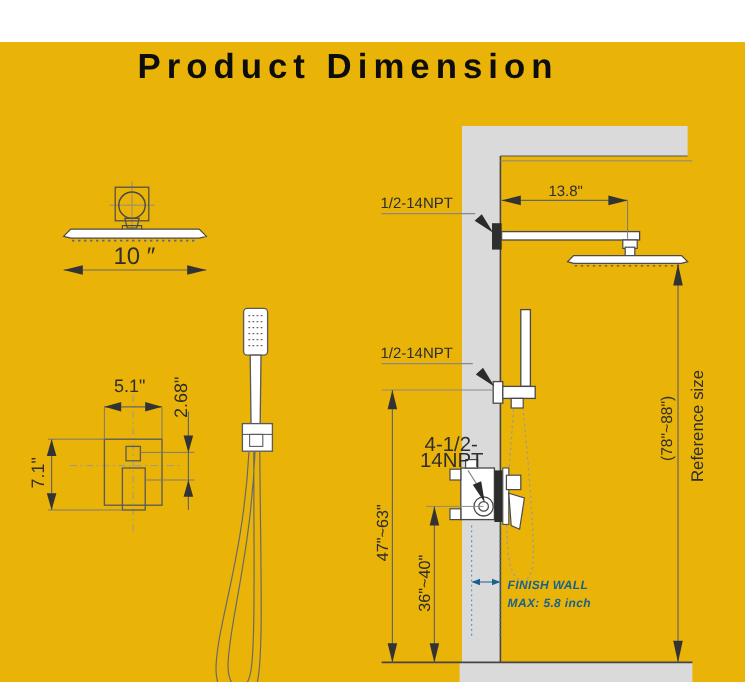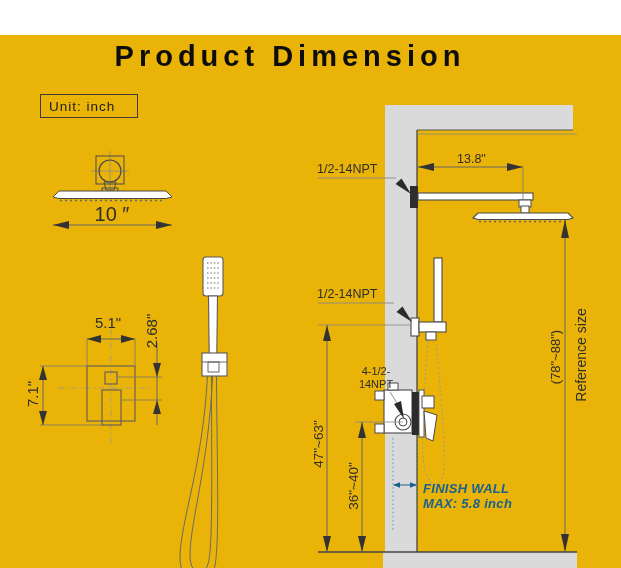--- a/index.html
+++ b/index.html
@@ -13,24 +13,24 @@
     font-size:29px;font-weight:700;letter-spacing:5px;color:#0d0d0d;
   }
   .unit-box{
     left:40px;top:59px;width:98px;height:24px;border:1.5px solid #3c3c3c;
     font-size:13.5px;letter-spacing:1px;line-height:24px;padding-left:8px;color:#1c1c1c;box-sizing:border-box;
   }
   .dim{font-size:15px;color:#2e2e2e;text-align:center;}
   .dim-sm{font-size:12.5px;color:#2e2e2e;}
   .rot{display:flex;align-items:center;justify-content:center;transform:rotate(-90deg);transform-origin:center;white-space:nowrap;}
   .blue-note{
-    left:423px;top:446px;color:#19618e;font-size:13px;font-weight:700;
+    left:423px;top:446px;color:#19618e;font-size:10px;font-weight:700;
     font-style:italic;line-height:15px;letter-spacing:0.3px;
   }
-  .npt-two-line{left:350px;top:330px;width:52px;text-align:center;font-size:11px;line-height:12.5px;color:#2e2e2e;}
+  .npt-two-line{left:350px;top:330px;width:52px;text-align:center;font-size:17px;line-height:12.5px;color:#2e2e2e;}
   svg{position:absolute;left:0;top:0;}
 </style>
 </head>
 <body>
 
 <div id="stage">
 
   <svg width="621" height="568" viewBox="0 0 621 568">
 
     <g>
@@ -173,21 +173,20 @@
       <line x1="393" y1="403" x2="393" y2="497" stroke="#5b93bb" stroke-width="1" stroke-dasharray="1.5 2.6"></line>
       <line x1="416.5" y1="403" x2="416.5" y2="497" stroke="#5b93bb" stroke-width="1" stroke-dasharray="1.5 2.6"></line>
       <line x1="394" y1="450" x2="416" y2="450" stroke="#19618e" stroke-width="1"></line>
       <polygon points="393,450 400,447.3 400,452.7" fill="#19618e"></polygon>
       <polygon points="417,450 410,447.3 410,452.7" fill="#19618e"></polygon>
     </g>
   </svg>
 
   <div class="abs title">Product Dimension</div>
 
-  <div class="abs unit-box">Unit:  inch</div>
 
   <div class="abs dim" style="left:92px;top:168px;width:40px;font-size:20px;">10 ″</div>
 
   <div class="abs dim" style="left:88px;top:279px;width:40px;">5.1"</div>
 
   <div class="abs dim rot" style="left:129px;top:288px;width:44px;height:16px;">2.68"</div>
 
   <div class="abs dim rot" style="left:14px;top:351px;width:36px;height:16px;">7.1"</div>
 
   <div class="abs dim-sm" style="left:317px;top:127px;">1/2-14NPT</div>

